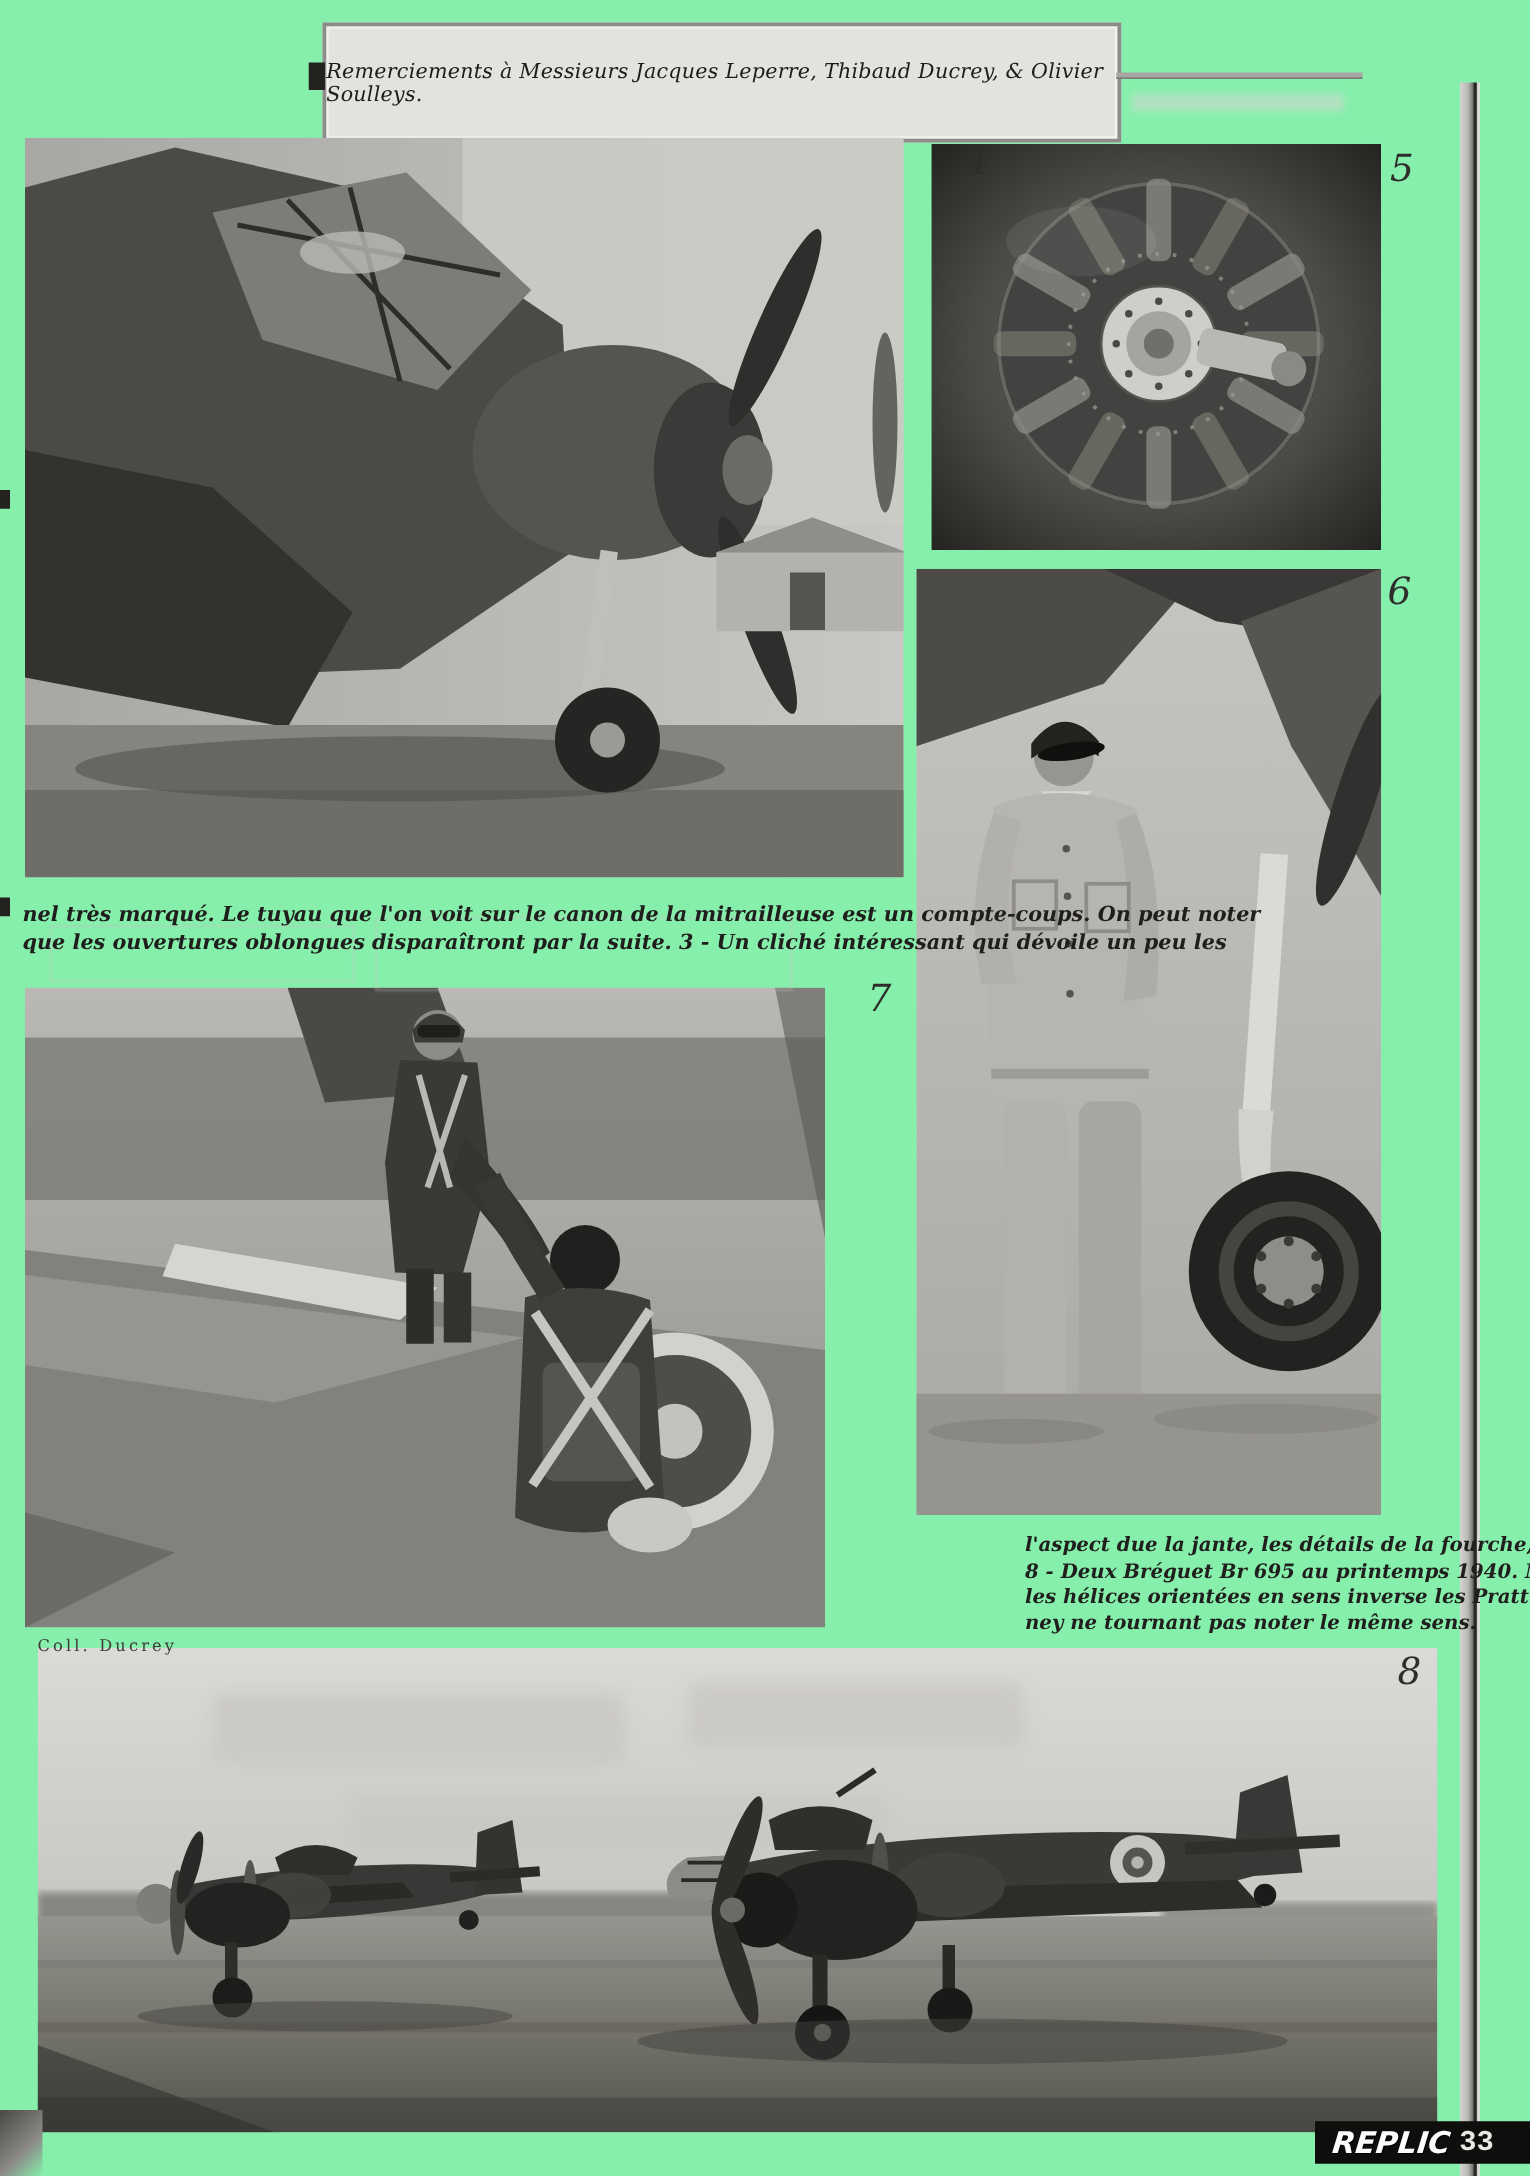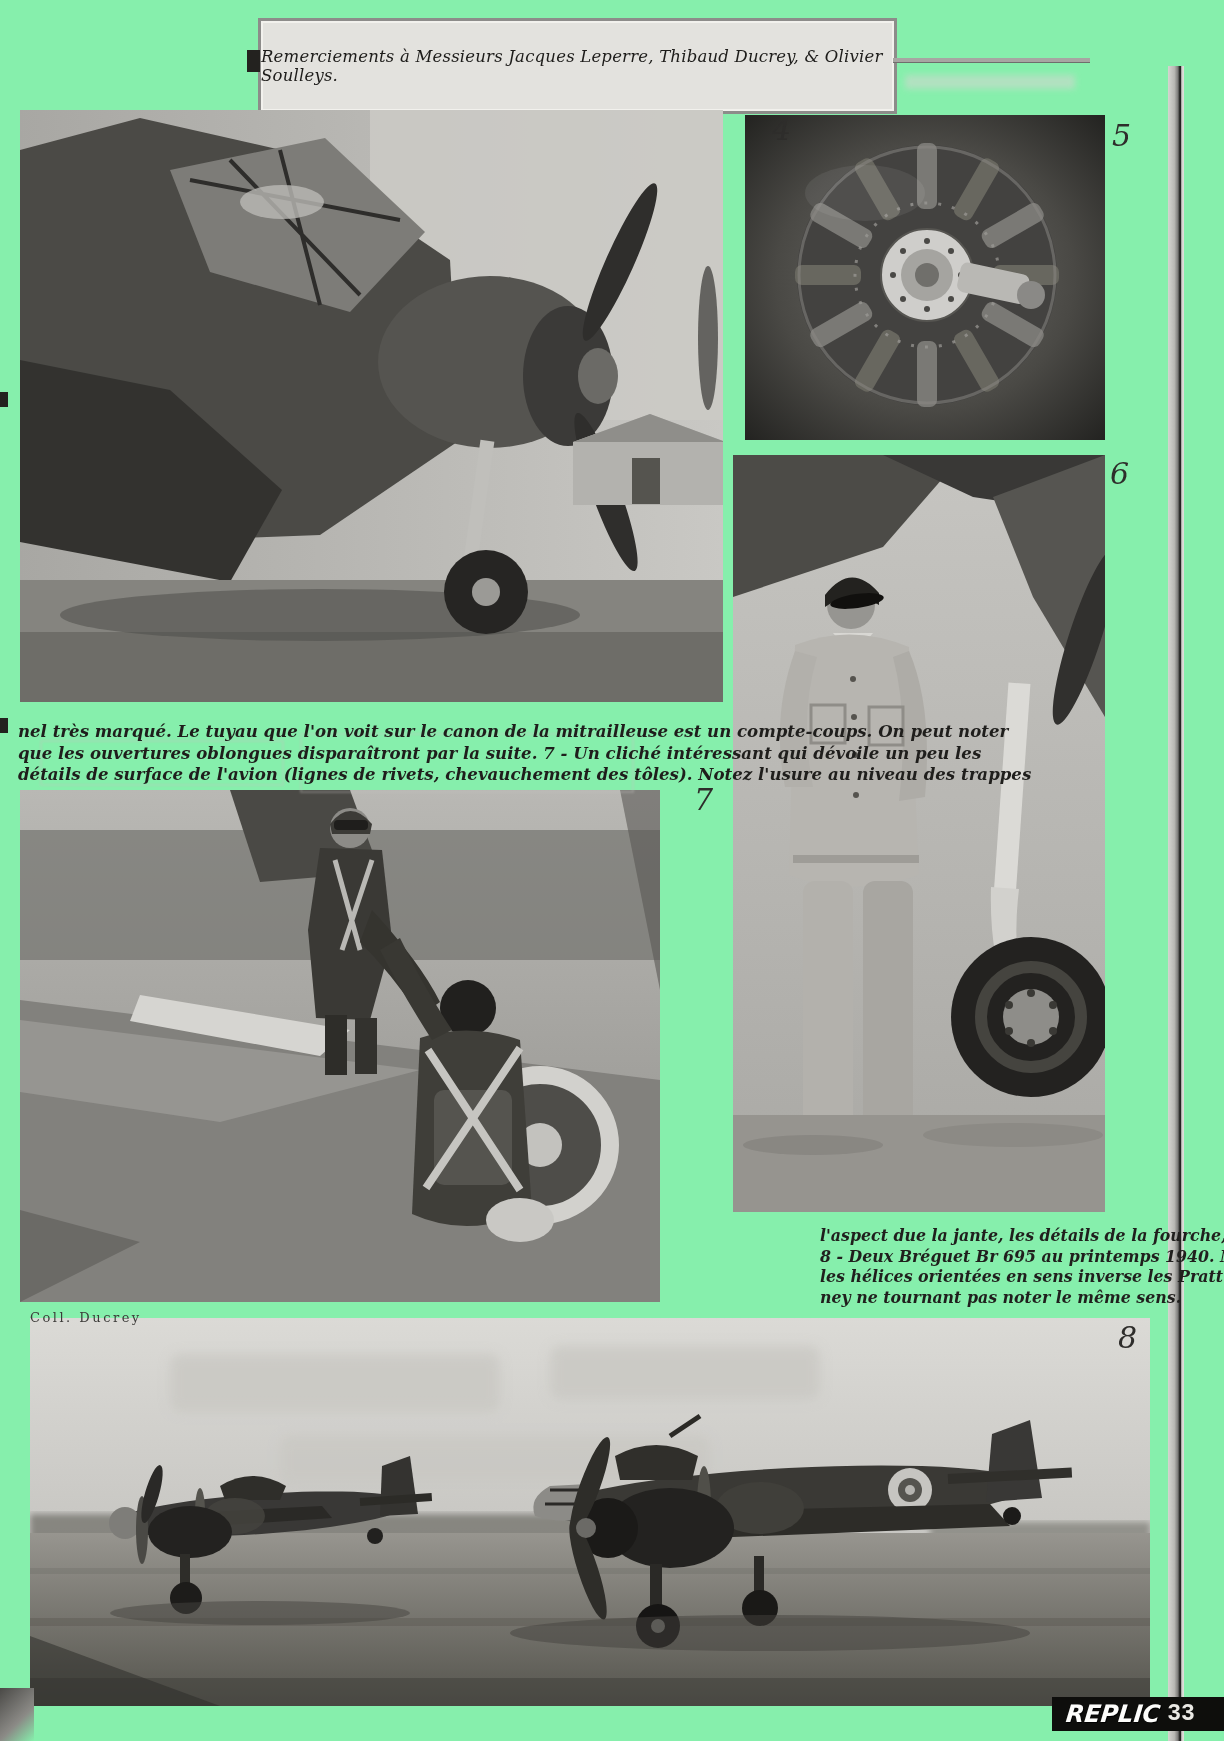--- a/index.html
+++ b/index.html
@@ -320,22 +320,21 @@
   </figure>
 
   <span class="fignum" style="left:772px;top:112px;">4</span>
   <span class="fignum" style="left:1112px;top:118px;">5</span>
   <span class="fignum" style="left:1110px;top:456px;">6</span>
   <span class="fignum" style="left:694px;top:782px;">7</span>
   <span class="fignum" style="left:1118px;top:1320px;">8</span>
 
   <div class="abs bodytext">
     <div>nel très marqué. Le tuyau que l'on voit sur le canon de la mitrailleuse est un compte-coups. On peut noter</div>
-    <div>que les ouvertures oblongues disparaîtront par la suite. 7 - Un cliché intéressant qui dévoile un peu les</div>
-    <div>détails de surface de l'avion (lignes de rivets, chevauchement des tôles). Notez l'usure au niveau des trappes</div>
+    <div>que les ouvertures oblongues disparaîtront par la suite. 3 - Un cliché intéressant qui dévoile un peu les</div>
   </div>
 
   <div class="abs caption">
     <div>l'aspect due la jante, les détails de la fourche, etc.</div>
     <div>8 - Deux Bréguet Br 695 au printemps 1940. Notez</div>
     <div>les hélices orientées en sens inverse les Pratt &amp; Whit-</div>
     <div>ney ne tournant pas noter le même sens.</div>
   </div>
 
   <span class="abs credit">Coll. Ducrey</span>

